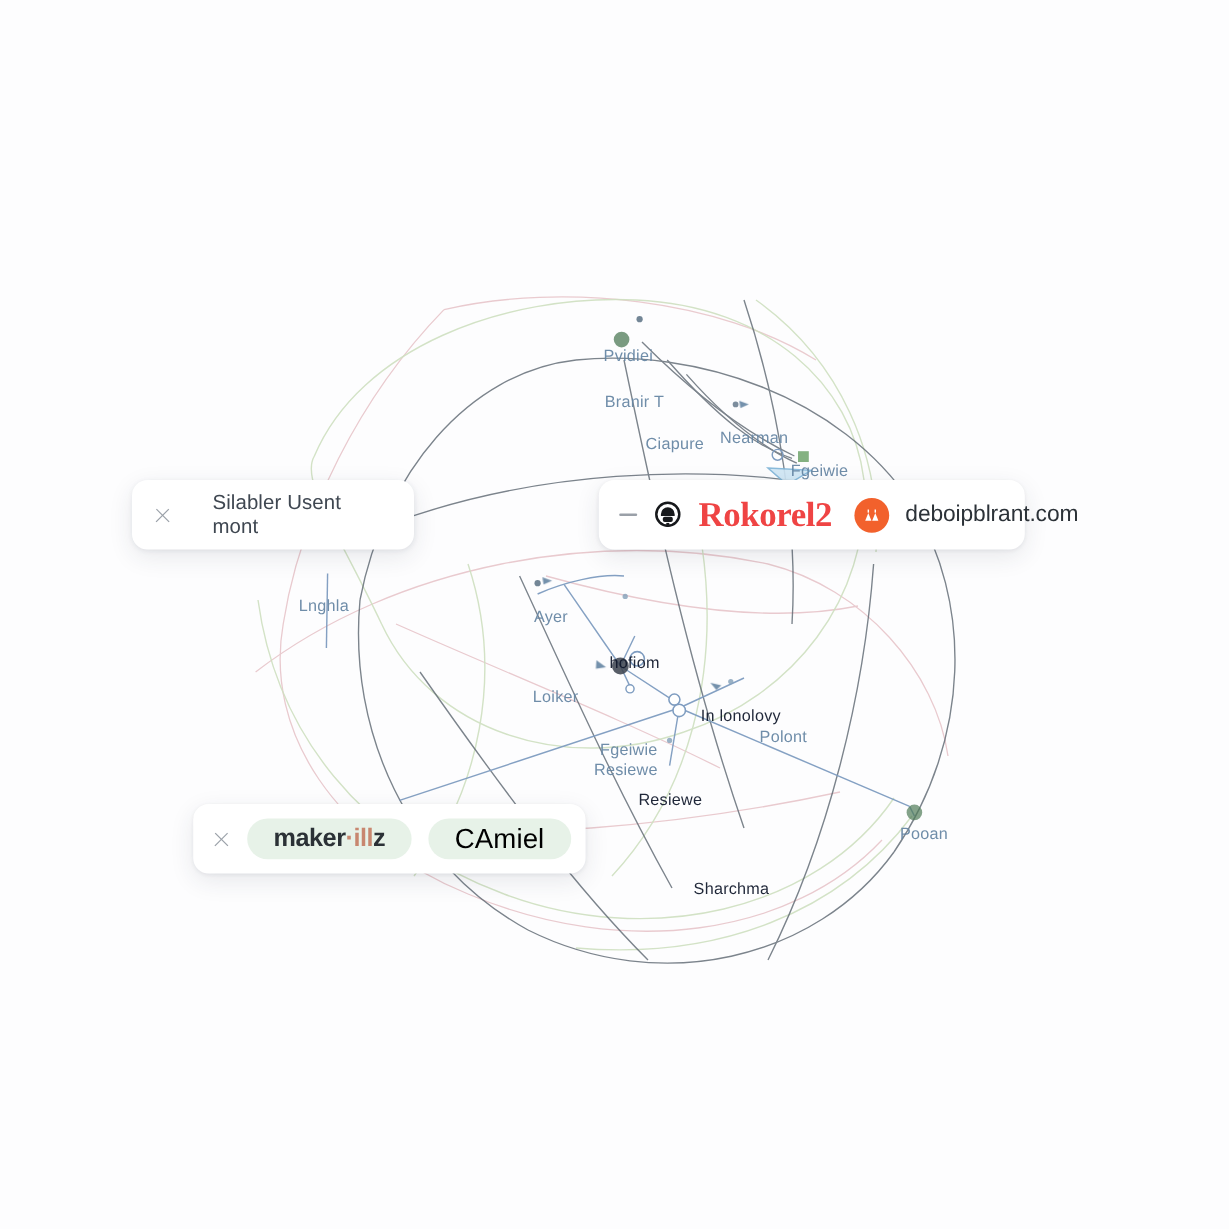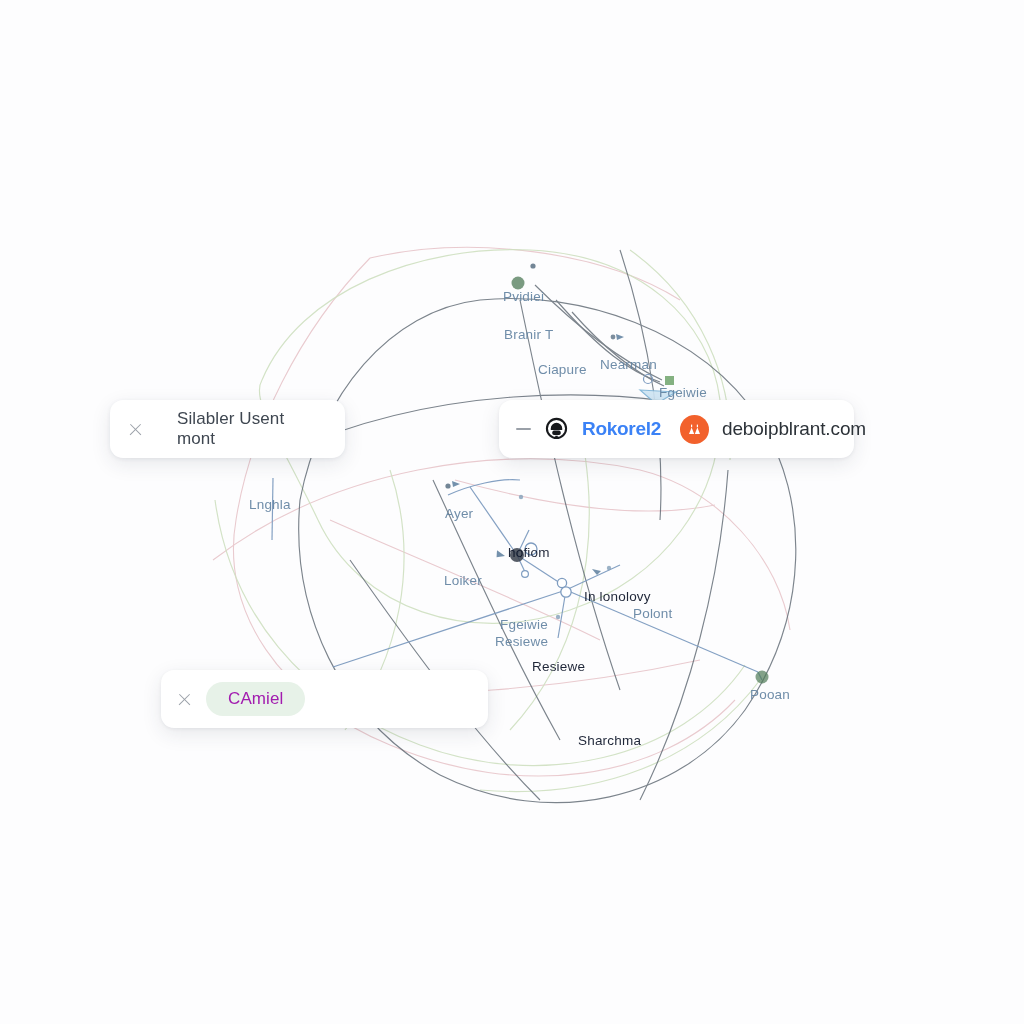--- a/index.html
+++ b/index.html
@@ -130,24 +130,25 @@
     background: #9aa0a8;
     flex: 0 0 auto;
     border-radius: 1px;
   }
   .brand-mark {
     width: 25px;
     height: 25px;
     flex: 0 0 auto;
   }
   .brand-name {
-    font-size: 19px;
+    font-size: 29px;
     font-weight: bold;
-    color: #3b82f6;
+    color: #ef4444;
     letter-spacing: -.3px;
+    font-family: Liberation Serif, serif;
   }
   .orange-dot {
     width: 29px;
     height: 29px;
     border-radius: 50%;
     flex: 0 0 auto;
     background: #f2612c;
     display: flex;
     align-items: center;
     justify-content: center;
@@ -178,22 +179,22 @@
     box-sizing: border-box;
   }
   .chip-strong {
     font-size: 21px;
     font-weight: bold;
     color: #2b3136;
     letter-spacing: -.4px;
   }
   .chip-mid { color: #c8876f; font-weight: bold; }
   .chip-plain {
-    font-size: 17px;
-    color: #a21caf;
+    font-size: 23px;
+    color: #000000;
     letter-spacing: .1px;
   }
 </style>
 </head>
 <body>
 
 <div id="stage">
 
   <svg id="graph-layer" viewBox="0 0 1024 1024" xmlns="http://www.w3.org/2000/svg">
 
@@ -327,17 +328,22 @@
         <rect x="9.8" y="1.6" width="1.2" height="2.6" fill="#ffffff"></rect>
       </svg>
     </span>
 
     <span class="domain-text">deboipblrant.com</span>
   </div>
 
   <div class="card" id="card-tags">
     <span class="x-icon"></span>
     <span class="chip">
+      <span class="chip-strong">maker</span>
+      <span class="chip-strong chip-mid">·ill</span>
+      <span class="chip-strong">z</span>
+    </span>
+    <span class="chip">
       <span class="chip-plain">CAmiel</span>
     </span>
   </div>
 
 </div>
 
 </body></html>

